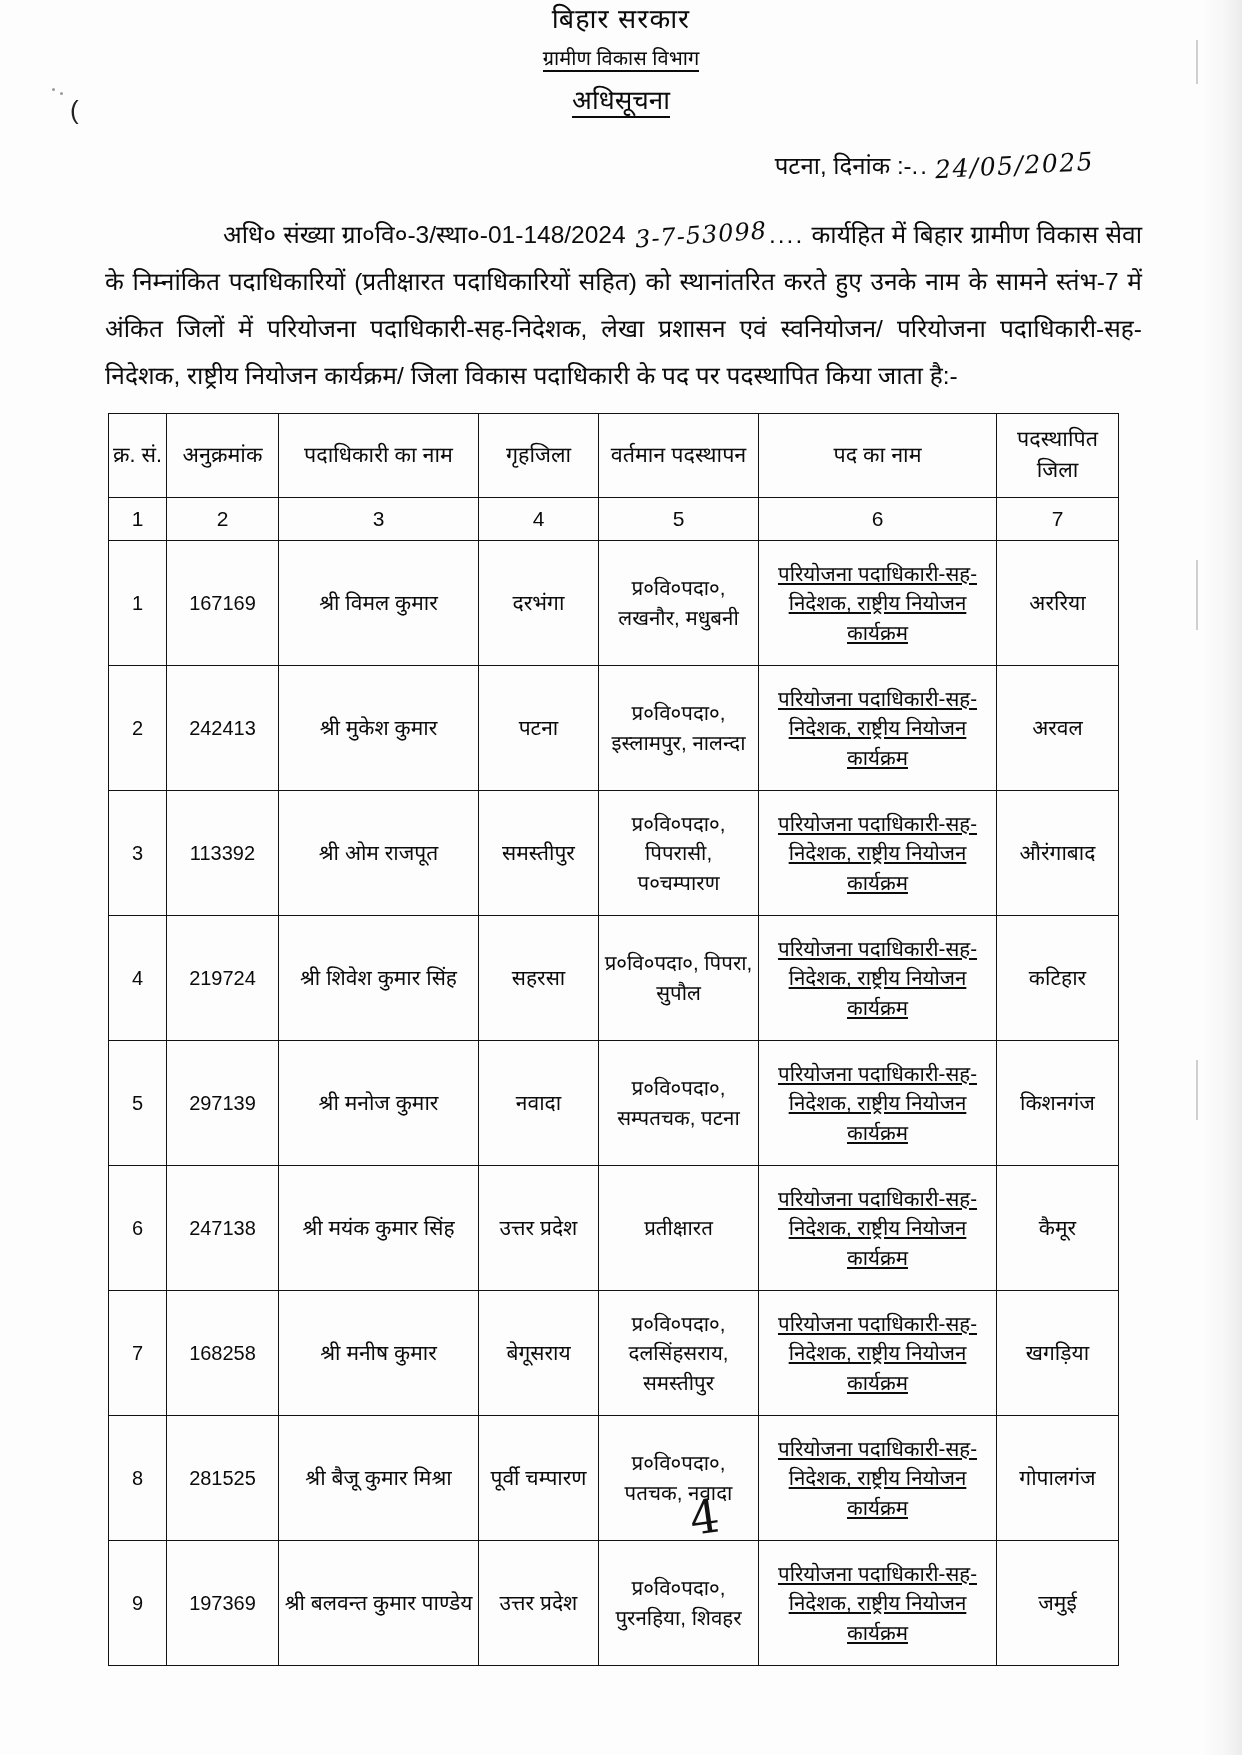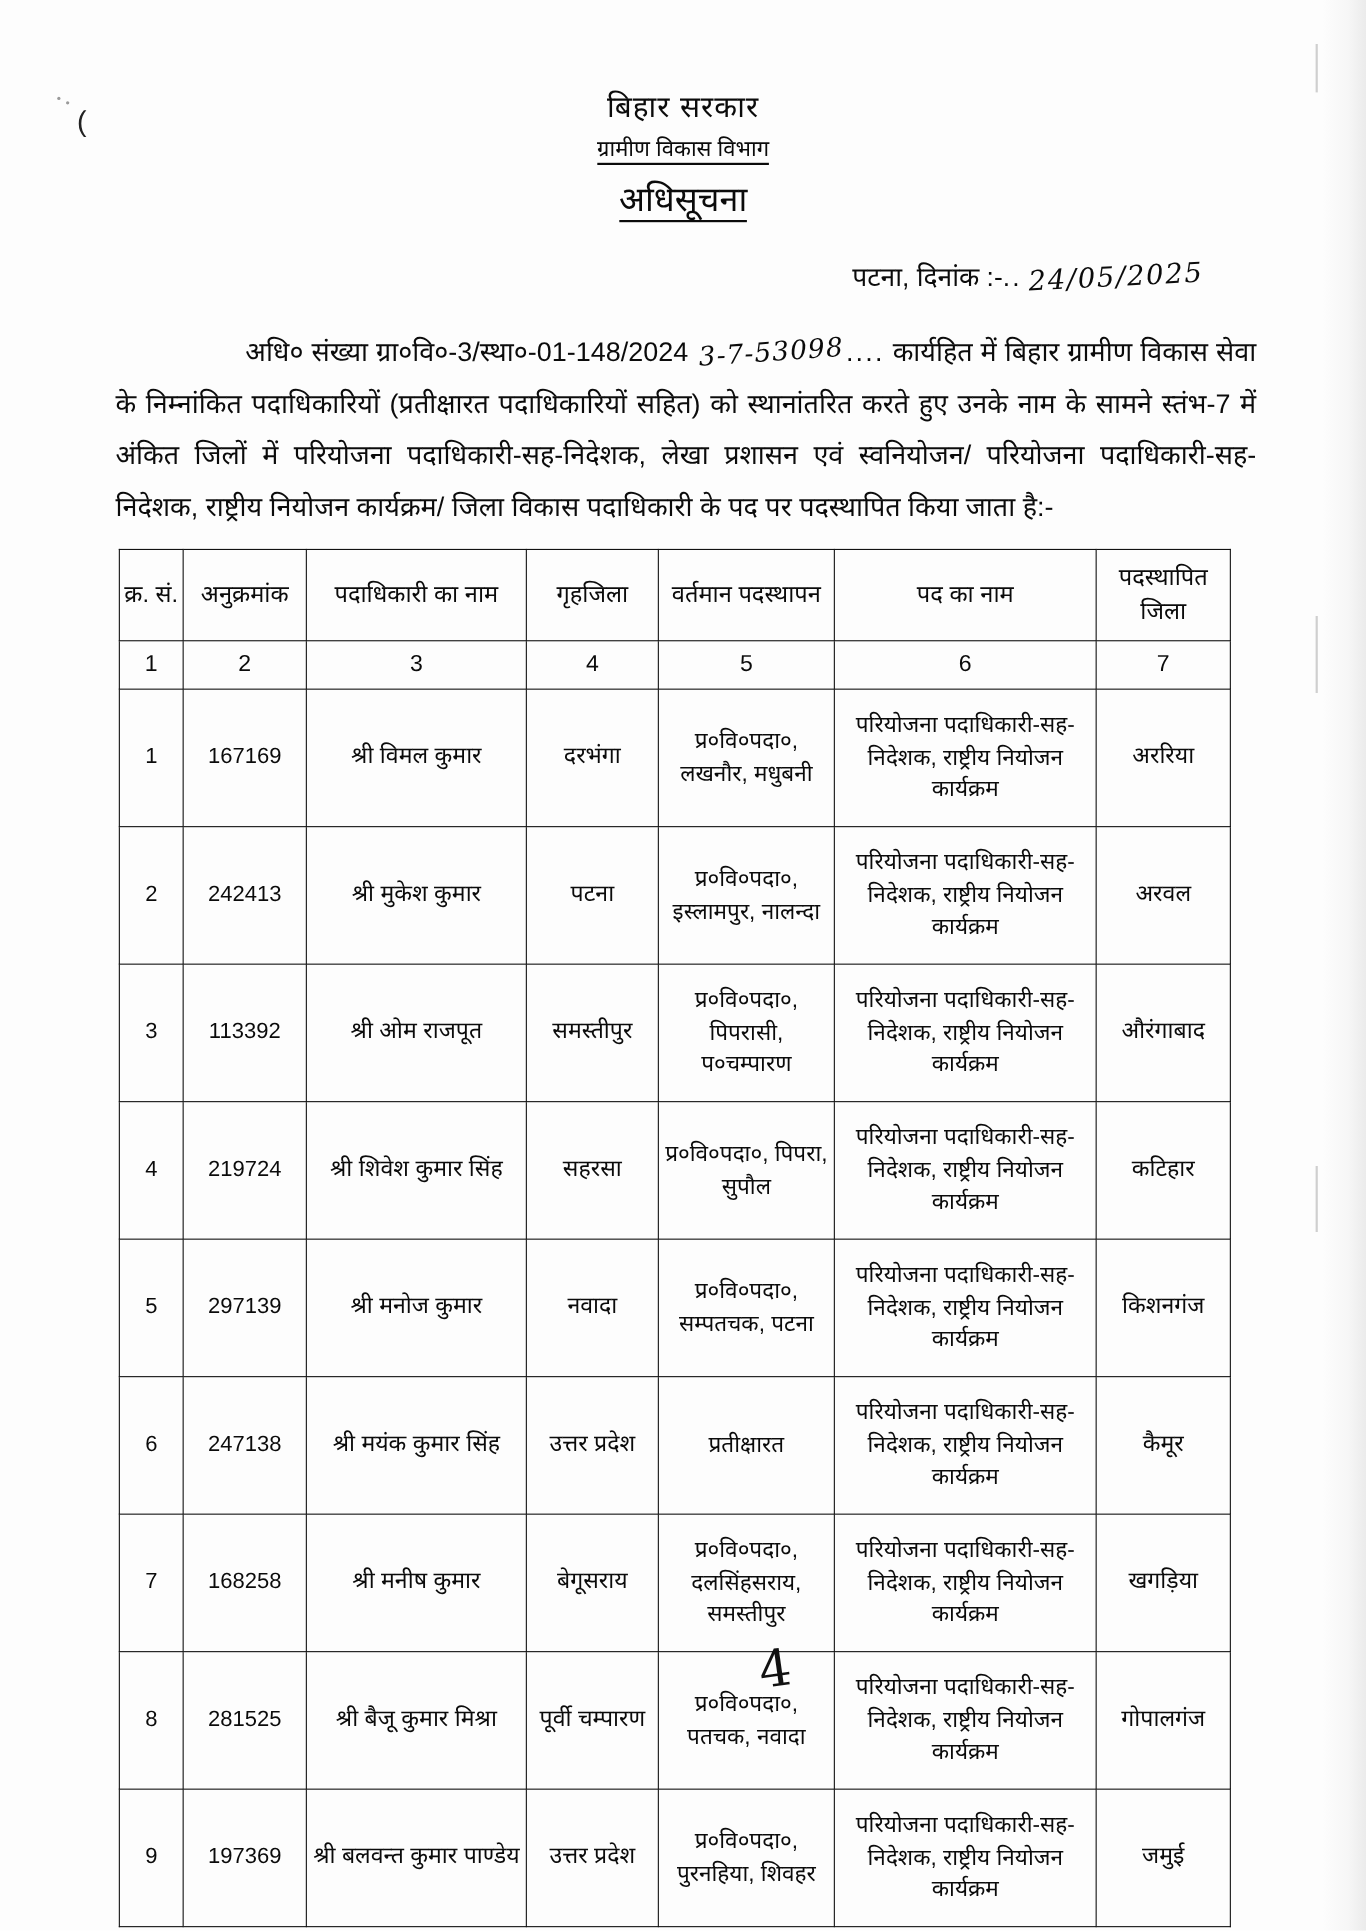--- a/index.html
+++ b/index.html
@@ -34,38 +34,37 @@
     background: linear-gradient(to right, rgba(255,255,255,0) 0%, rgba(246,246,246,1) 60%, rgba(235,235,235,1) 100%);
     pointer-events: none;
   }
   .scan-tick {
     position: absolute;
     background: #cfcfcf;
   }
 
   .header-block {
     text-align: center;
-    padding-top: 78px;
   }
   .gov-line {
     font-size: 27px;
     letter-spacing: 1px;
     line-height: 1.45;
   }
   .dept-line {
     font-size: 20px;
     line-height: 1.5;
     margin-top: 4px;
   }
   .dept-line span, .notif-line span {
     border-bottom: 2px solid #0b0b0b;
     padding-bottom: 1px;
   }
   .notif-line {
-    font-size: 31px;
+    font-size: 26px;
     line-height: 1.5;
     margin-top: 8px;
   }
 
   .place-date {
     margin-top: 28px;
     padding-right: 148px;
     text-align: right;
     font-size: 24px;
   }
@@ -125,21 +124,21 @@
   .col-current { width: 160px; }
   .col-post    { width: 238px; }
   .col-posted  { width: 122px; }
 
   .numrow td {
     font-size: 21px;
     padding: 3px 2px;
   }
   .data-row td { height: 112px; }
   .cell-num { font-size: 20px; }
-  .cell-post { font-size: 20.5px; line-height: 1.5; }
+  .cell-post { font-size: 20.5px; line-height: 1.5; text-decoration: underline; }
   .cell-current { font-size: 20.5px; line-height: 1.5; margin-top: 16px; }
 
   .pen-mark {
     position: absolute;
     left: 690px;
     top: 1490px;
     font-family: "DejaVu Serif", serif;
     font-size: 46px;
     color: #111;
     transform: rotate(-8deg);

